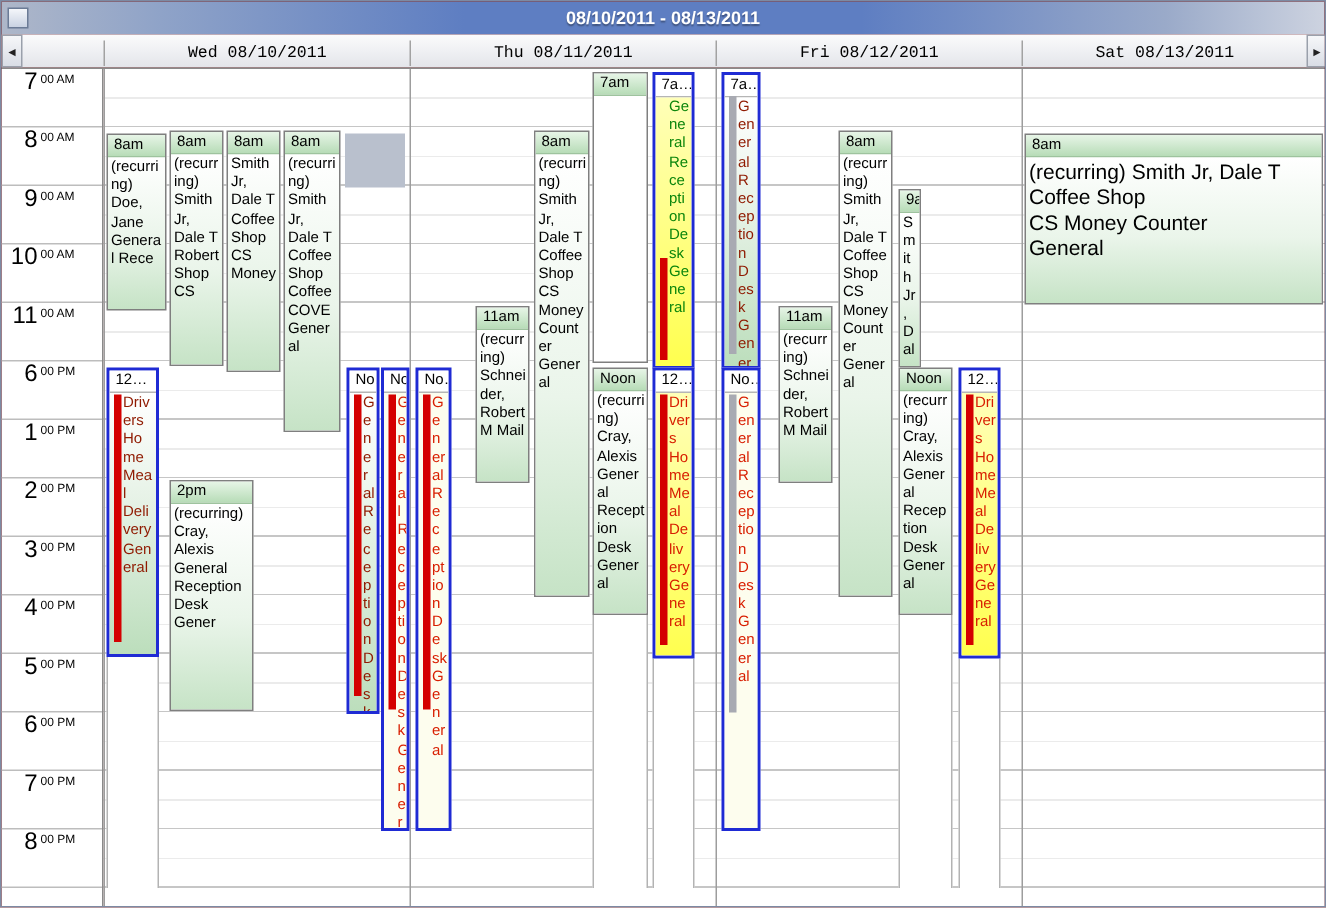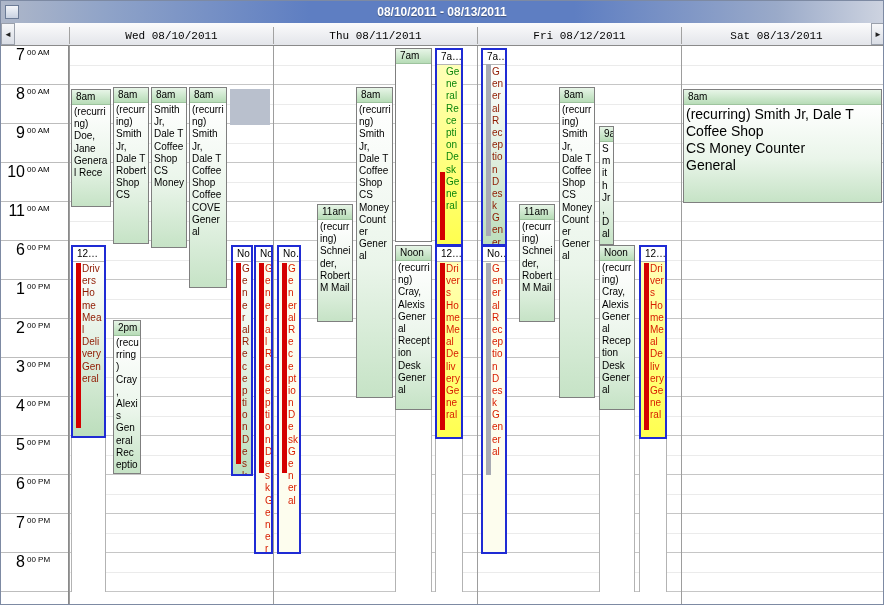--- a/index.html
+++ b/index.html
@@ -174,21 +174,21 @@
     </div>
     <div class="appt" style="left:120px;top:41px;width:38px;height:201px;">
       <div class="hd">8am</div>
       <div class="bd">(recurring) Smith Jr, Dale T Coffee Shop Coffee COVE General</div>
     </div>
     <div class="appt sel" style="left:2px;top:199px;width:35px;height:193px;">
       <div class="hd">12…</div>
       <div class="bd b-greenfade t-darkred pad-strip">Drivers Home Meal Delivery General</div>
       <div class="strip" style="top:16px;bottom:8px;"></div>
     </div>
-    <div class="appt" style="left:44px;top:274px;width:28px;height:154px;">
+    <div class="appt" style="left:44px;top:274px;width:56px;height:154px;">
       <div class="hd">2pm</div>
       <div class="bd">(recurring) Cray, Alexis General Reception Desk Gener</div>
     </div>
     <div class="appt sel" style="left:162px;top:199px;width:22px;height:231px;">
       <div class="hd">No…</div>
       <div class="bd b-greenfade t-darkred pad-strip">General Reception Desk General</div>
       <div class="strip" style="top:16px;bottom:10px;"></div>
     </div>
     <div class="appt sel" style="left:185px;top:199px;width:19px;height:309px;">
       <div class="hd">No…</div>

